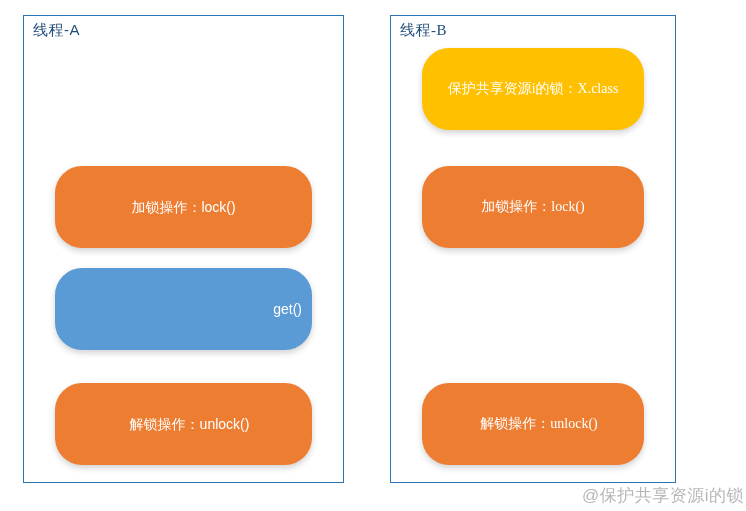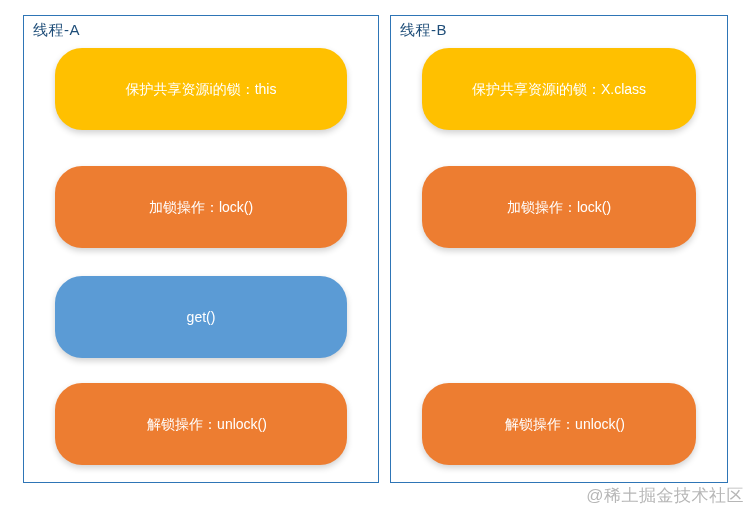--- a/index.html
+++ b/index.html
@@ -15,22 +15,22 @@
     font-family: "Liberation Sans", "DejaVu Sans", sans-serif;
   }
   .panel {
     position: absolute;
     top: 15px;
     height: 468px;
     box-sizing: border-box;
     border: 1.5px solid #2E75B6;
     background: #ffffff;
   }
-  .panel[data-index="0"] { left: 23px;  width: 356px; }
-  .panel[data-index="1"] { left: 390px; width: 338px; }
+  .panel[data-index="0"] { left: 23px;  width: 321px; }
+  .panel[data-index="1"] { left: 390px; width: 286px; font-family: Liberation Serif, serif; }
 
   .panel-title {
     margin: 5px 0 0 9px;
     font-size: 15px;
     font-weight: 400;
     color: #1F4E79;
     letter-spacing: 0.5px;
   }
 
   .box {
@@ -42,21 +42,21 @@
     display: flex;
     align-items: center;
     justify-content: center;
     text-align: center;
     color: #ffffff;
     font-size: 14px;
     box-shadow: 0 3px 6px rgba(0,0,0,0.18);
   }
   .box[data-index="0"] { top: 32px; }
   .box[data-index="1"] { top: 150px; }
-  .box[data-index="2"] { top: 260px; }
+  .box[data-index="2"] { top: 252px; justify-content: flex-end; }
   .box[data-index="3"] { top: 367px; padding-left: 12px; }
 
   .box-label {
     padding: 0 10px;
     line-height: 1.3;
   }
 
   .watermark {
     position: absolute;
     right: 2px;
@@ -65,23 +65,20 @@
     color: rgba(158, 158, 158, 0.75);
     letter-spacing: 0.5px;
     pointer-events: none;
   }
 </style>
 </head>
 <body>
 
 <div class="panel" data-index="0">
   <h2 class="panel-title">线程-A</h2>
-  <div class="box" data-index="0" style="background: rgb(255, 192, 0);">
-    <span class="box-label">保护共享资源i的锁：this</span>
-  </div>
   <div class="box" data-index="1" style="background: rgb(237, 125, 49);">
     <span class="box-label">加锁操作：lock()</span>
   </div>
   <div class="box" data-index="2" style="background: rgb(91, 155, 213);">
     <span class="box-label">get()</span>
   </div>
   <div class="box" data-index="3" style="background: rgb(237, 125, 49);">
     <span class="box-label">解锁操作：unlock()</span>
   </div>
 </div>
@@ -92,13 +89,13 @@
     <span class="box-label">保护共享资源i的锁：X.class</span>
   </div>
   <div class="box" data-index="1" style="background: rgb(237, 125, 49);">
     <span class="box-label">加锁操作：lock()</span>
   </div>
   <div class="box" data-index="3" style="background: rgb(237, 125, 49);">
     <span class="box-label">解锁操作：unlock()</span>
   </div>
 </div>
 
-<div class="watermark">@稀土掘金技术社区</div>
+<div class="watermark">@保护共享资源i的锁</div>
 
 </body></html>

